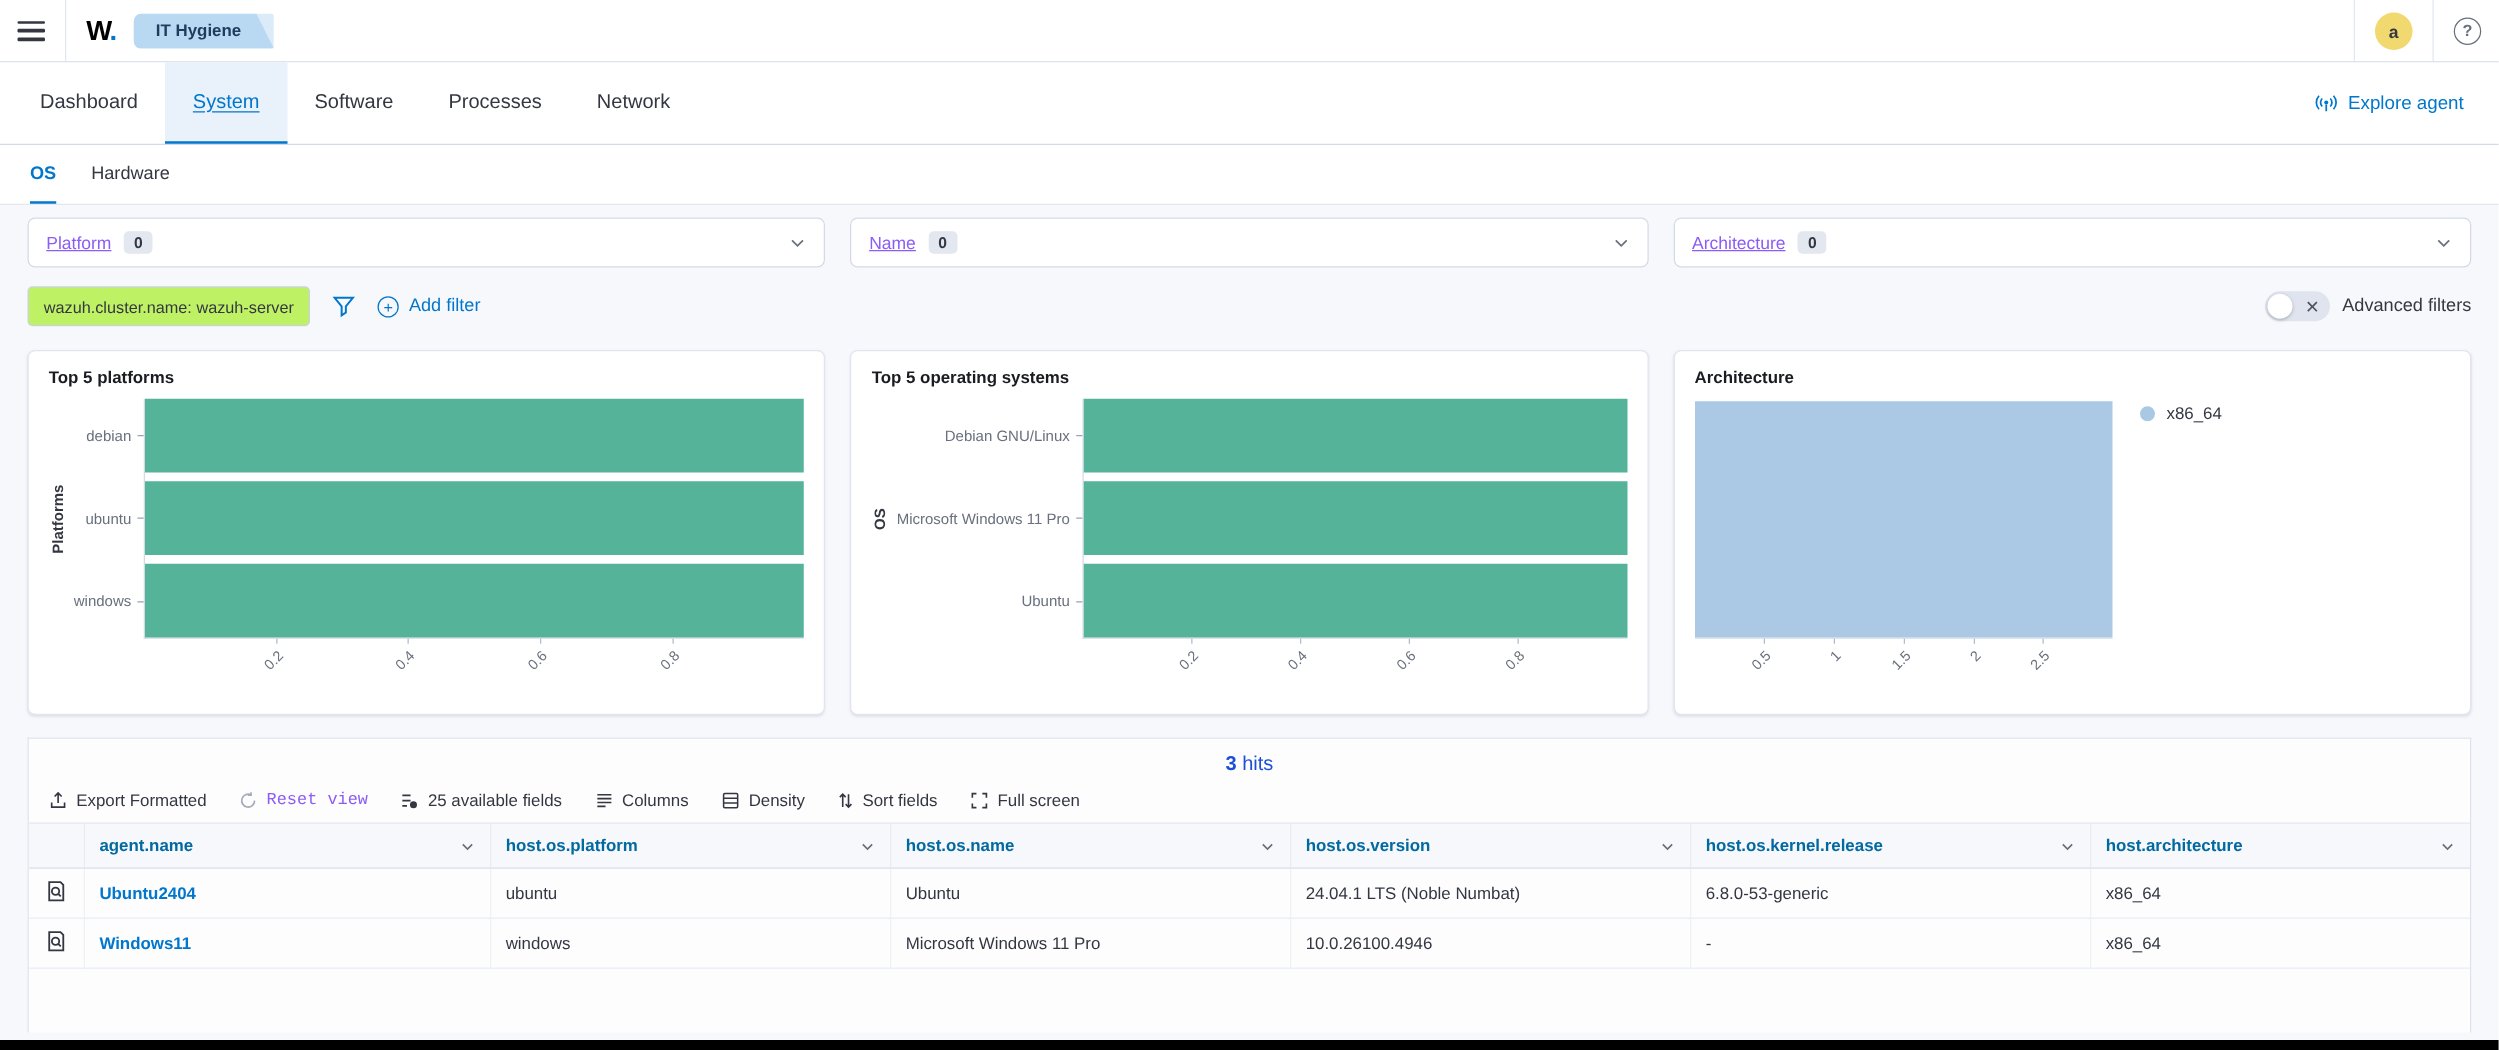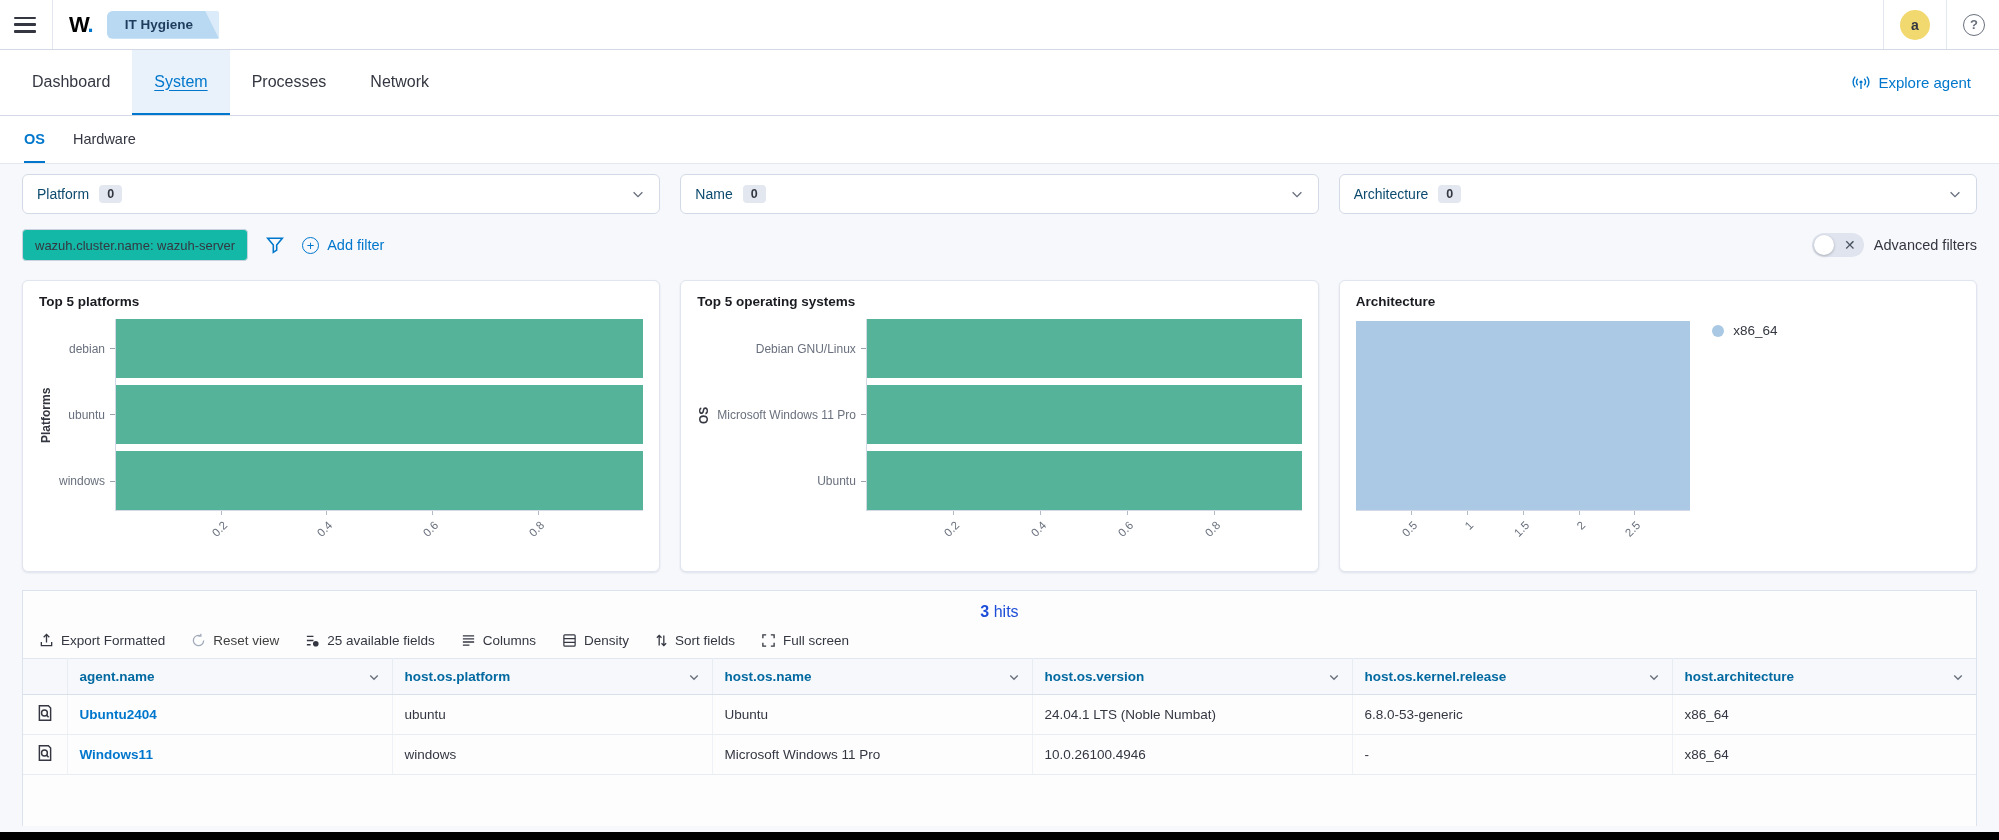--- a/index.html
+++ b/index.html
@@ -46,28 +46,28 @@
   .subtab { display:flex; align-items:center; font-size:14.5px; color:#343741;
     cursor:pointer; border-bottom:2.5px solid transparent; }
   .subtab.active { color:#0077cc; font-weight:bold; border-bottom-color:#0077cc; }
 
   
   .content { background:#f7f8fc; height:726px; padding:10px 22px 0 22px; }
 
   .filters-row { display:flex; gap:20px; }
   .filter-select { flex:1; height:40px; background:#fff; border:1px solid #d3dae6; border-radius:6px;
     display:flex; align-items:center; padding:0 14px; gap:10px; cursor:pointer; }
-  .filter-select .lab { font-size:14px; color:#0c4a6e; }
+  .filter-select .lab { font-size:14px; color:#8b5cf6;text-decoration:underline; }
   .count-badge { background:#e2e7f0; border-radius:4px; font-size:12.5px; font-weight:bold;
     padding:2px 8px; color:#343741; }
   .filter-select .sp { flex:1; }
   .chev { color:#69707d; }
 
   .filterbar { margin-top:13px; height:36px; display:flex; align-items:center; gap:18px; }
-  .filter-pill { height:32px; display:flex; align-items:center; background:#14b8a6;
+  .filter-pill { height:32px; display:flex; align-items:center; background:#bef264;
     border:1px solid #c9d2de; border-radius:4px; padding:0 12px; font-size:13px; color:#343741; cursor:pointer; }
   .funnel-btn { color:#0077cc; cursor:pointer; display:flex; align-items:center; }
   .addfilter { display:flex; align-items:center; gap:8px; color:#0077cc; font-size:14.5px; cursor:pointer; }
   .plus-circle { width:17px; height:17px; border-radius:50%; border:1.4px solid #0077cc;
     display:flex; align-items:center; justify-content:center; font-size:13px; line-height:1; }
   .filterbar .spacer { flex:1; }
   .adv { display:flex; align-items:center; gap:10px; }
   .toggle { width:52px; height:24px; border-radius:12px; background:#dfe4ee; position:relative; cursor:pointer; }
   .toggle .knob { position:absolute; left:2px; top:2px; width:20px; height:20px; border-radius:50%;
     background:#fff; box-shadow:0 1px 3px rgba(0,0,0,.25); }
@@ -105,21 +105,21 @@
   .legend-label { font-size:13.5px; color:#343741; }
 
   
   .results-panel { margin-top:18px; background:#fdfdfe; border:1px solid #dde3ec;
     border-bottom:none; height:236px; overflow:hidden; }
   .hits-line { text-align:center; padding-top:12px; font-size:16px; color:#1d4ed8; }
   .hits-line .n { font-weight:bold; }
   .dg-toolbar { display:flex; align-items:center; gap:26px; padding:12px 16px 10px 16px; }
   .tool-btn { display:flex; align-items:center; gap:7px; font-size:13.5px; color:#343741; cursor:pointer; }
   .tool-btn svg { color:#343741; }
-  .tool-btn.disabled { color:#404040; cursor:default; }
+  .tool-btn.disabled { color:#8b5cf6; cursor:default;font-family:Liberation Mono, monospace; }
   .tool-btn.disabled svg { color:#a2abba; }
 
   table.grid { width:100%; border-collapse:collapse; table-layout:fixed; font-size:13.5px; }
   table.grid th { background:#f6f8fb; border-top:1px solid #e3e8f0; border-bottom:1px solid #d9e0ea;
     border-right:1px solid #e8edf4; text-align:left; font-weight:bold; color:#0369a1;
     height:36px; padding:0 12px; }
   table.grid th .th-inner { display:flex; align-items:center; }
   table.grid th .sp { flex:1; }
   table.grid td { border-bottom:1px solid #e8edf4; border-right:1px solid #eef2f7;
     height:40px; padding:0 12px; color:#343741; }
@@ -154,20 +154,23 @@
     <div class="vdiv"></div>
     <div class="help-btn">?</div>
   </div>
 
   <div class="tabbar">
     <div class="tab">
         <span class="tab-label">Dashboard</span>
       </div>
     <div class="tab active">
         <span class="tab-label">System</span>
+      </div>
+    <div class="tab">
+        <span class="tab-label">Software</span>
       </div>
     <div class="tab">
         <span class="tab-label">Processes</span>
       </div>
     <div class="tab">
         <span class="tab-label">Network</span>
       </div>
     <div class="spacer"></div>
     <div class="explore">
       <svg width="18" height="16" viewBox="0 0 18 16" fill="none" stroke="#0077cc" stroke-width="1.4">

